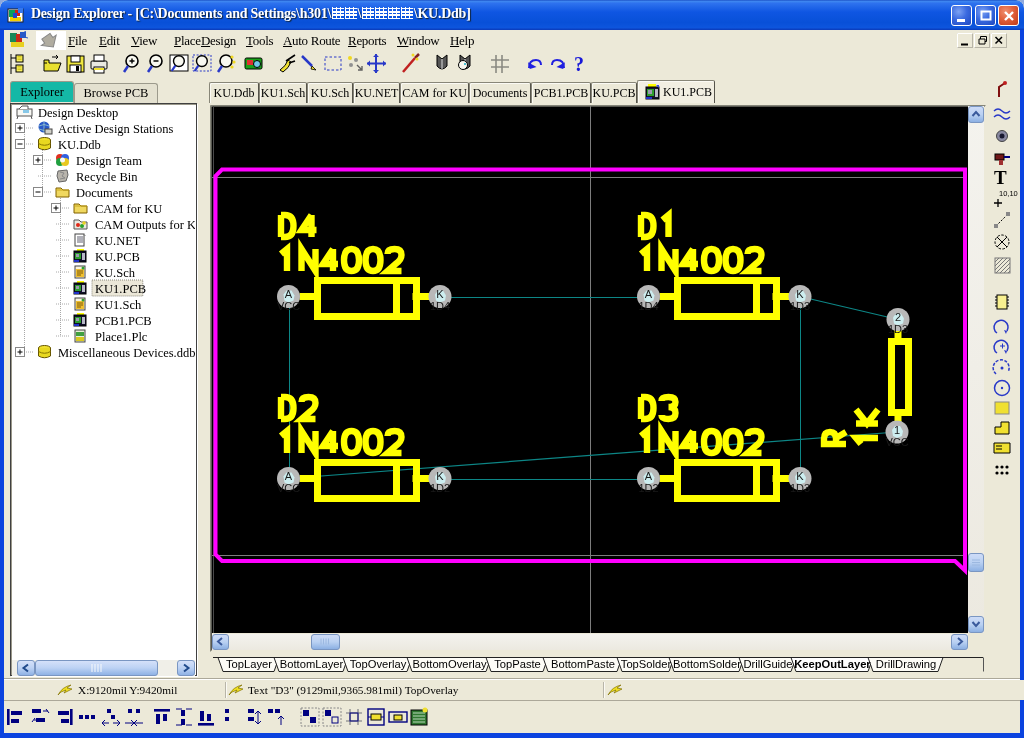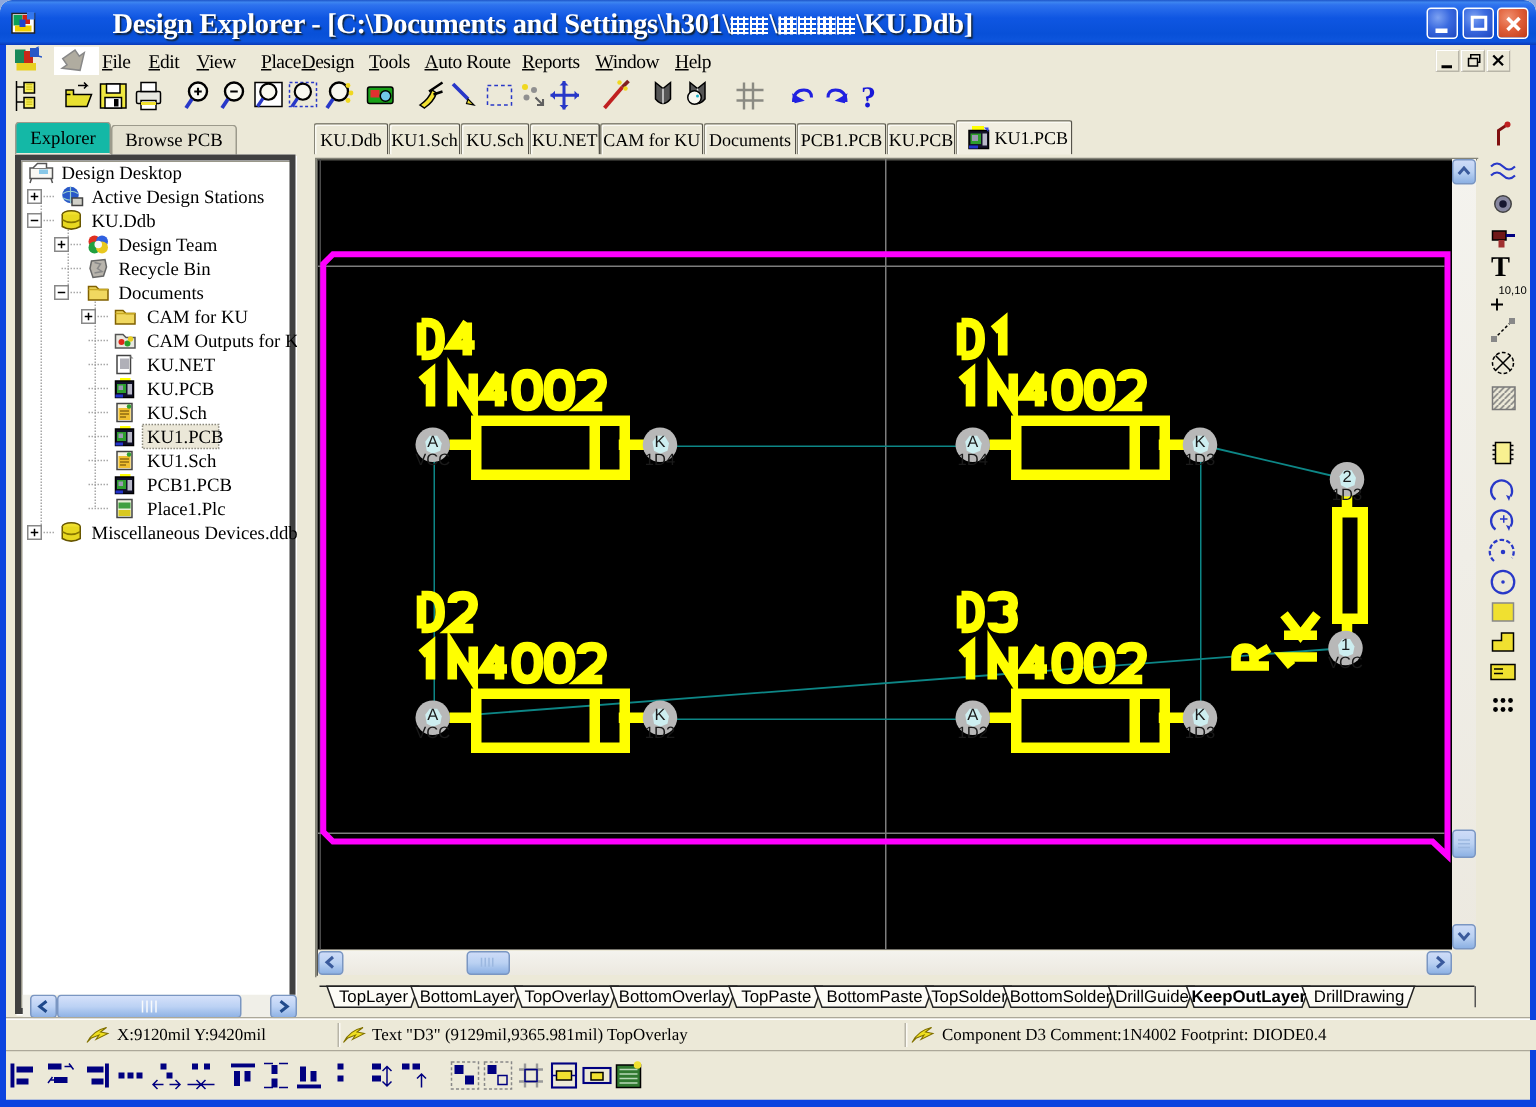--- a/index.html
+++ b/index.html
@@ -3,22 +3,22 @@
 <meta charset="utf-8">
 <style>
   html,body{margin:0;padding:0;background:#8ea9de;}
   *{box-sizing:border-box;}
   #w{position:relative;width:1024px;height:738px;background:#ece9d8;overflow:hidden;
      font-family:"Liberation Serif",serif;border-radius:8px 8px 0 0;}
   .abs{position:absolute;}
   
   #title{left:0;top:0;width:1024px;height:30px;border-radius:8px 8px 0 0;
     background:linear-gradient(180deg,#1e55c8 0%,#3d85f0 5%,#2e72ee 11%,#0f56e2 40%,#0850d8 75%,#0d55dd 92%,#0a39b8 100%);}
-  #title .txt{position:absolute;left:31px;top:6px;color:#fff;font-weight:bold;font-size:19px;letter-spacing:-0.25px;
-    white-space:nowrap;text-shadow:1px 1px 1px #123;margin-left:44px;}
+  #title .txt{position:absolute;left:31px;top:6px;color:#fff;font-weight:bold;font-size:14px;letter-spacing:-0.25px;
+    white-space:nowrap;text-shadow:1px 1px 1px #123;}
   .cjk{display:inline-block;width:12px;height:12px;margin:0 0.6px;vertical-align:-1px;
     background:repeating-linear-gradient(0deg,#fff 0 1.4px,rgba(255,255,255,0) 1.4px 3.2px),
                repeating-linear-gradient(90deg,#fff 0 1.4px,rgba(255,255,255,0) 1.4px 4px);}
   .capbtn{position:absolute;top:5px;width:21px;height:21px;border-radius:3px;
     border:1px solid #fff;}
   .bluebtn{background:radial-gradient(circle at 35% 30%,#7da2f2 0%,#3a6ae0 45%,#1e47c0 100%);}
   .redbtn{background:radial-gradient(circle at 35% 30%,#f09070 0%,#e0603a 45%,#c03a18 100%);}
   .capbtn svg{position:absolute;left:0;top:0;}
   
   .bord{background:#0b43df;}
@@ -26,21 +26,21 @@
   #menubar{left:4px;top:30px;width:1016px;height:22px;background:#ece9d8;font-size:13px;color:#000;letter-spacing:-0.3px;}
   #menubar .mi{position:absolute;top:3px;white-space:nowrap;}
   #menubar .u{text-decoration:underline;}
   
   #toolbar{left:4px;top:52px;width:1016px;height:28px;background:#ece9d8;}
   
   #lpanel{left:4px;top:80px;width:201px;height:598px;background:#ece9d8;}
   .ptab{position:absolute;font-size:12.5px;color:#000;text-align:center;
     border:1px solid #9c9a8c;border-bottom:none;border-radius:3px 3px 0 0;background:#14b8a6;}
   #treebox{position:absolute;left:6px;top:23px;width:187px;height:573px;background:#fff;
-    border:4px solid #404040;box-shadow:inset 1px 1px 0 #9a988a, 1px 1px 0 #fff;}
+    border:1px solid #404040;box-shadow:inset 1px 1px 0 #9a988a, 1px 1px 0 #fff;}
   #tree{position:absolute;left:0;top:1px;width:184px;height:551px;overflow:hidden;font-size:12.5px;}
   
   #mainpane{left:207px;top:80px;width:779px;height:598px;background:#ece9d8;}
   .dtab{position:absolute;top:2px;height:21px;font-size:12px;color:#000;text-align:center;white-space:nowrap;overflow:hidden;
     background:#ece9d8;border:1px solid #888678;border-bottom:none;border-radius:2px 2px 0 0;
     border-right-color:#55534a;box-shadow:inset 1px 1px 0 #fbfaf4;padding-top:3px;}
   #canvasframe{position:absolute;left:3px;top:25px;width:776px;height:547px;}
   #layerbar{position:absolute;left:0px;top:572px;width:779px;height:21px;text-align:right;}
   
   #statusbar{left:4px;top:680px;width:1016px;height:20px;background:#ece9d8;font-size:11.3px;margin-left:43px;}
@@ -707,21 +707,20 @@
         <path d="M1,11 Q5,3 14,1 L10,4 L15,5 L7,9 L9,6 L4,8 Z" fill="#f0e020" stroke="#807000" stroke-width="0.7"></path>
       </svg>
       <span style="position:absolute;left:31px;top:4px">X:9120mil Y:9420mil</span>
       <svg style="position:absolute;left:181px;top:4px" width="16" height="13" viewBox="0 0 16 13">
         <path d="M1,11 Q5,3 14,1 L10,4 L15,5 L7,9 L9,6 L4,8 Z" fill="#f0e020" stroke="#807000" stroke-width="0.7"></path>
       </svg>
       <span style="position:absolute;left:201px;top:4px">Text "D3" (9129mil,9365.981mil) TopOverlay</span>
       <svg style="position:absolute;left:560px;top:4px" width="16" height="13" viewBox="0 0 16 13">
         <path d="M1,11 Q5,3 14,1 L10,4 L15,5 L7,9 L9,6 L4,8 Z" fill="#f0e020" stroke="#807000" stroke-width="0.7"></path>
       </svg>
-      <span style="position:absolute;left:581px;top:4px">Component D3 Comment:1N4002 Footprint: DIODE0.4</span>
       <svg style="position:absolute;left:997px;top:2px" width="17" height="18" viewBox="0 0 17 18">
         <rect x="1" y="1" width="14" height="13" fill="#ffffc8" stroke="#000" stroke-width="1.4"></rect>
         <path d="M10,14 L13,18 L13,14 Z" fill="#000"></path>
         <text x="4" y="12" font-size="12" font-weight="bold" font-family="Liberation Serif" fill="#202080">?</text>
       </svg>
     </div>
   <div class="abs sep" style="left:4px;top:700px;width:1016px;height:1px"></div>
 
   <div id="btoolbar" class="abs"><svg id="bbsvg" width="1016" height="32" viewBox="0 0 1016 32">
         <g transform="translate(4,0)">

